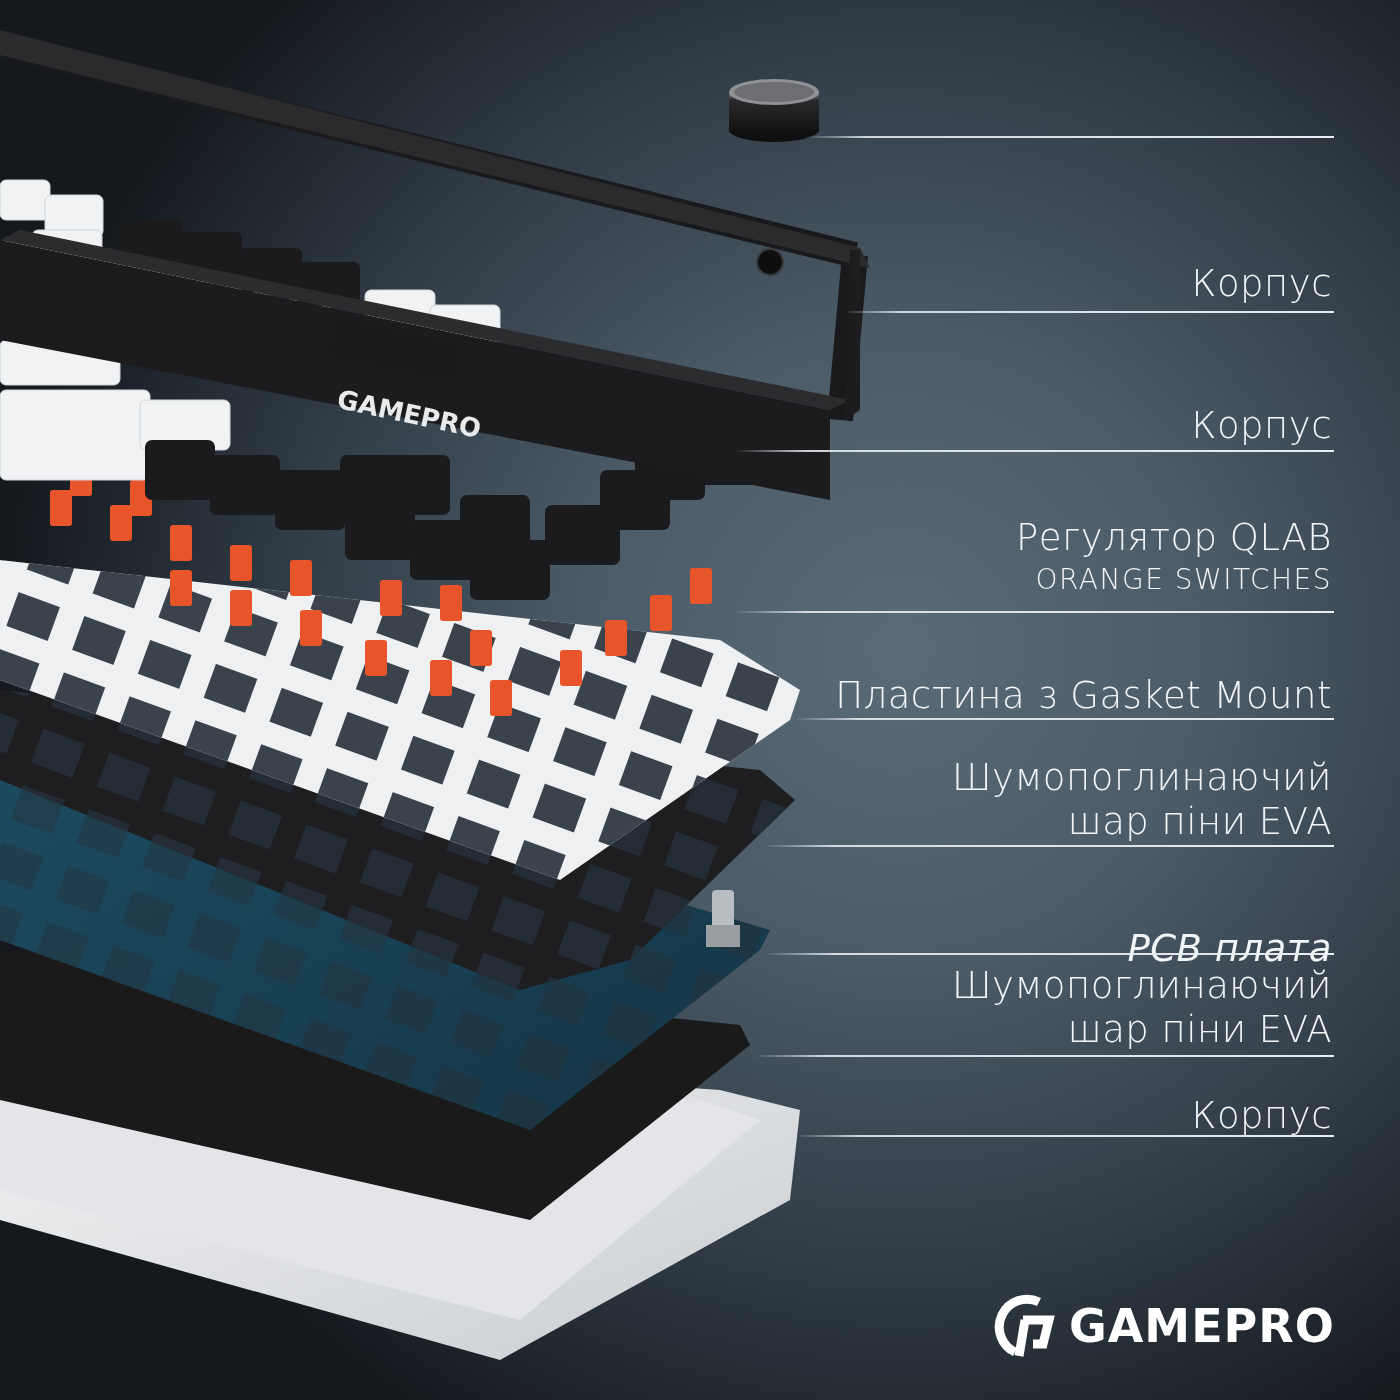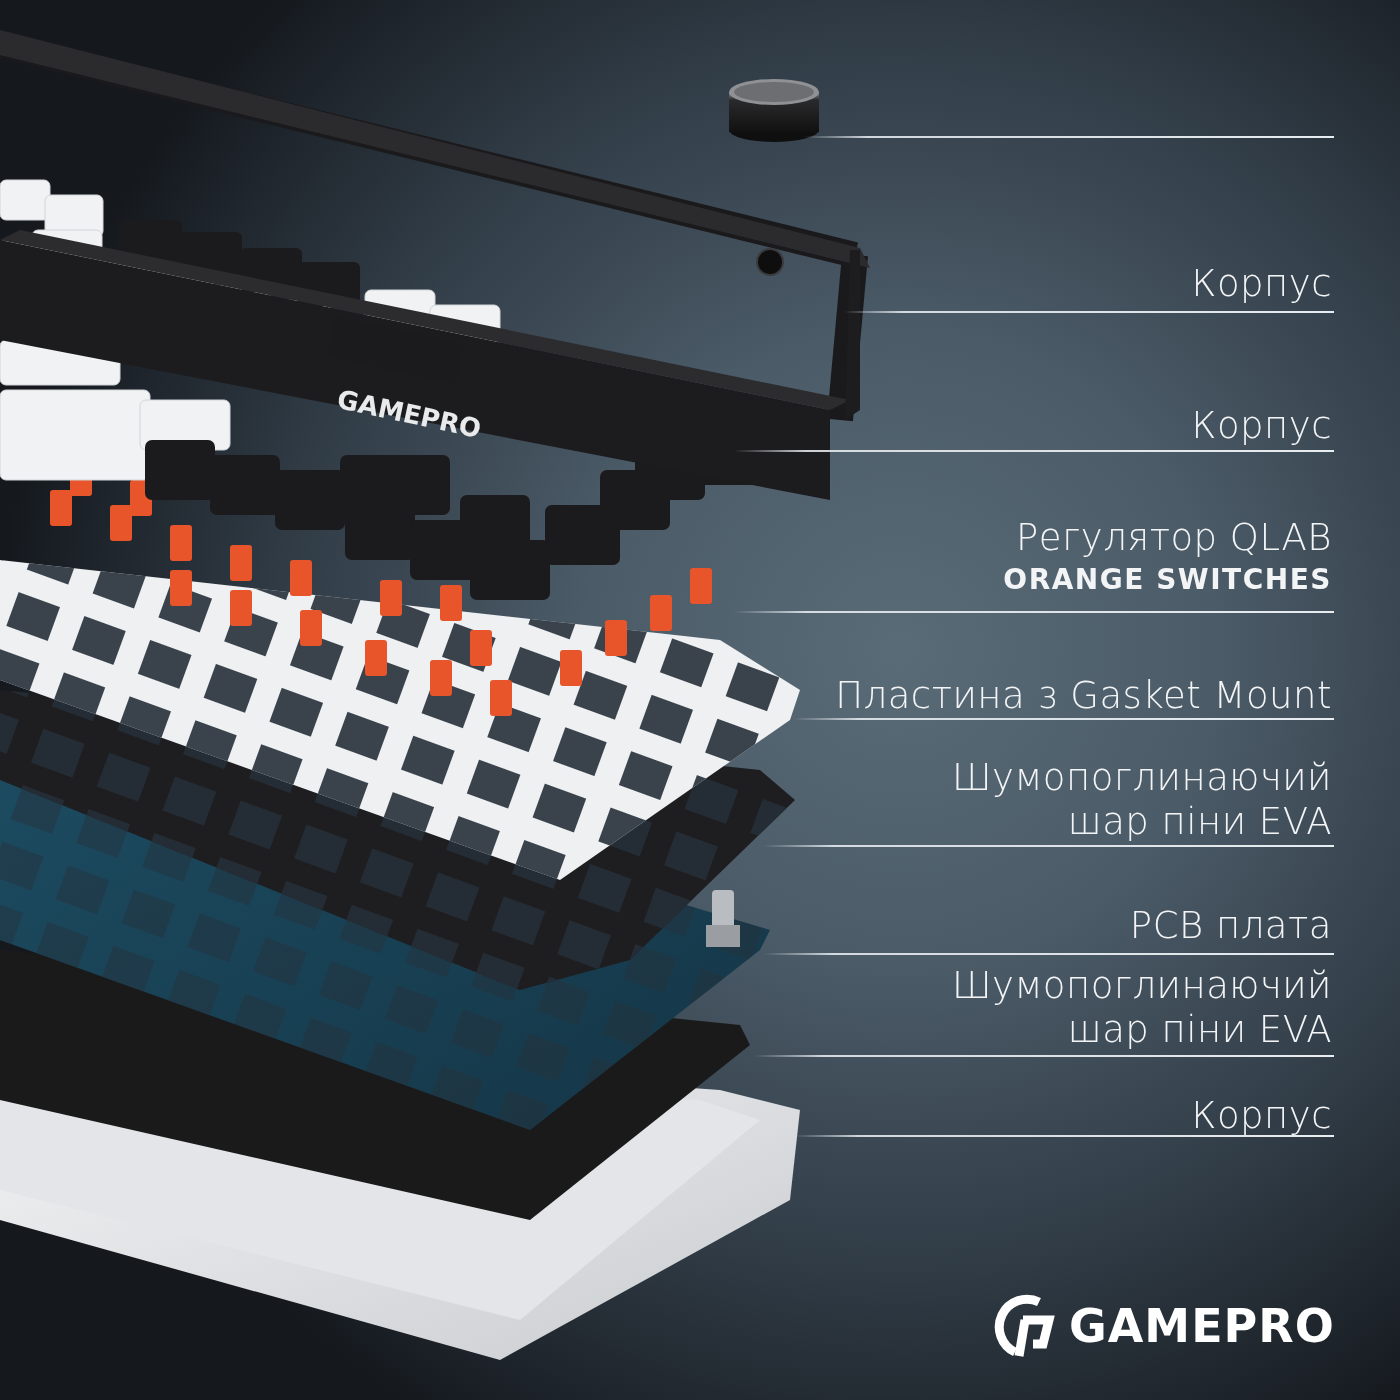--- a/index.html
+++ b/index.html
@@ -11,21 +11,21 @@
   .stage { position: absolute; inset: 0; }
 
   
   .art { position: absolute; left: 0; top: 0; width: 1400px; height: 1400px; }
 
   
   .label {
     position: absolute; right: 68px; text-align: right; color: #f2f4f6;
     font-weight: 300; font-size: 37px; line-height: 44px; letter-spacing: 0.5px;
   }
-  .label .sub { display: block; font-size: 28px; line-height: 40px; letter-spacing: 1.5px; font-weight: bold; }
+  .label .sub { display: block; font-size: 28px; line-height: 40px; letter-spacing: 1.5px; }
   .leader {
     position: absolute; height: 2px; right: 66px;
     background: linear-gradient(to right, rgba(255,255,255,0) 0%, rgba(235,240,245,0.85) 12%, #e8edf1 100%);
   }
 
   
   .brand {
     position: absolute; left: 993px; top: 1290px; display: flex; align-items: center; gap: 12px;
     color: #ffffff;
   }
@@ -185,21 +185,21 @@
     <span>Пластина з Gasket Mount</span>
   </div>
   <div class="leader" style="top:718px; width:540px;"></div>
 
   <div class="label" style="top:756px;">
     <span>Шумопоглинаючий</span><br>
     <span>шар піни EVA</span>
   </div>
   <div class="leader" style="top:845px; width:570px;"></div>
 
-  <div class="label" style="top:904px;">
+  <div class="label" style="top:927px;font-style:italic;">
     <span>PCB плата</span>
   </div>
   <div class="leader" style="top:953px; width:570px;"></div>
 
   <div class="label" style="top:964px;">
     <span>Шумопоглинаючий</span><br>
     <span>шар піни EVA</span>
   </div>
   <div class="leader" style="top:1055px; width:580px;"></div>
 

